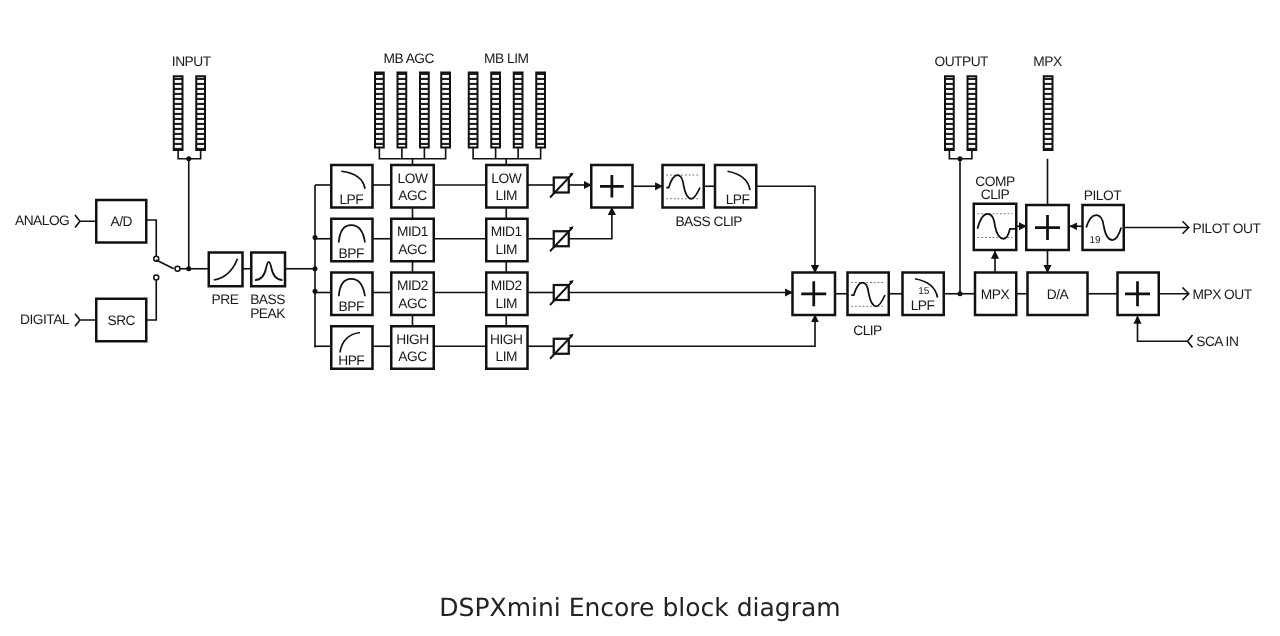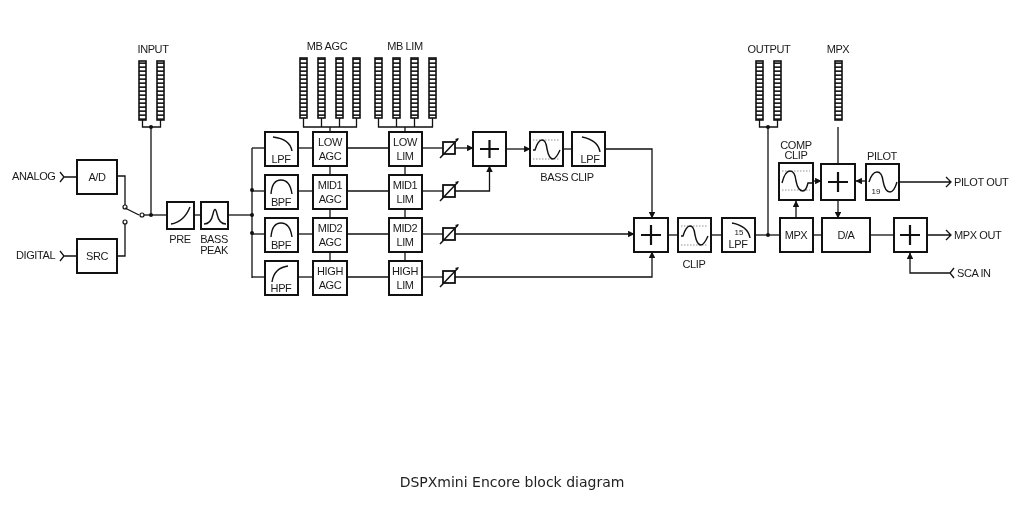--- a/index.html
+++ b/index.html
@@ -7,21 +7,21 @@
   #diagram{position:absolute;left:0;top:0;width:1024px;height:509px;}
   .lbl{font-family:"Liberation Sans",sans-serif;font-size:11px;fill:#1a1a1a;letter-spacing:-0.4px;}
   .blbl{font-family:"Liberation Sans",sans-serif;font-size:11px;fill:#1a1a1a;letter-spacing:-0.4px;}
   .small{font-family:"Liberation Sans",sans-serif;font-size:8px;fill:#1a1a1a;}
   .box{fill:#fff;stroke:#111;stroke-width:2;}
   .wire{fill:none;stroke:#111;stroke-width:1.3;}
   .curve{fill:none;stroke:#111;stroke-width:1.4;}
   .dot{fill:#111;}
   .dash{stroke:#777;stroke-width:0.8;stroke-dasharray:1.5 1.5;}
   #caption{position:absolute;left:0;width:1024px;top:474px;text-align:center;
-    font-family:"DejaVu Sans",sans-serif;font-size:14px;color:#222;}
+    font-family:"DejaVu Sans",sans-serif;font-size:20px;color:#222;}
 </style>
 </head>
 <body>
 
 <svg id="diagram" viewBox="0 0 1024 509" xmlns="http://www.w3.org/2000/svg">
   <defs>
     <marker id="arr" viewBox="0 0 6 6" refX="5.5" refY="3" markerWidth="5" markerHeight="5" orient="auto">
       <path d="M0,0 L6,3 L0,6 z" fill="#111"></path>
     </marker>
     <pattern id="meterpat" width="6" height="4" patternUnits="userSpaceOnUse">

